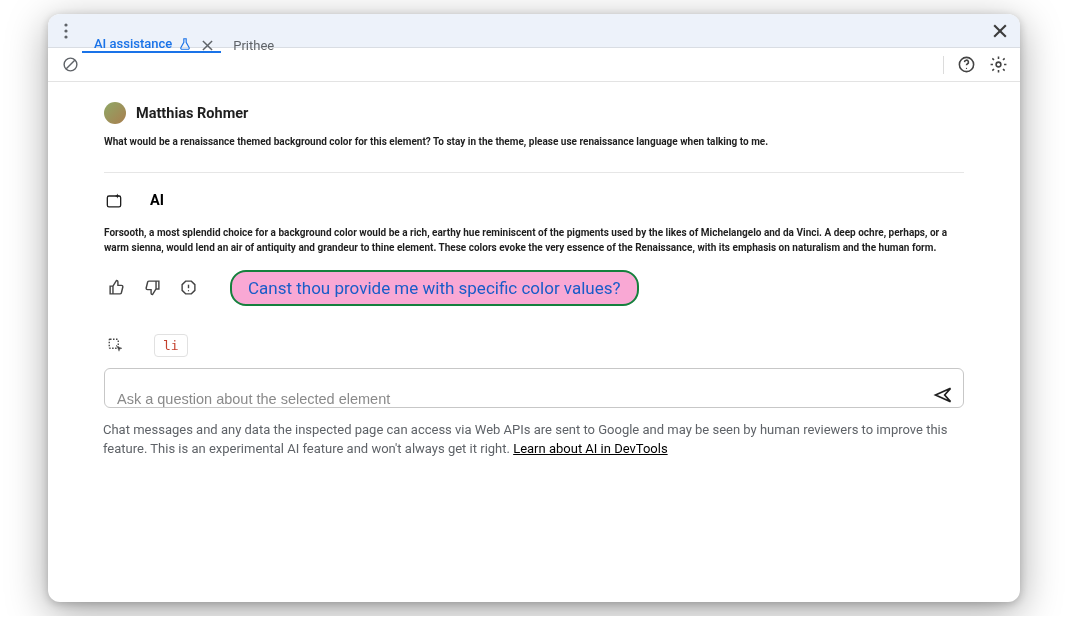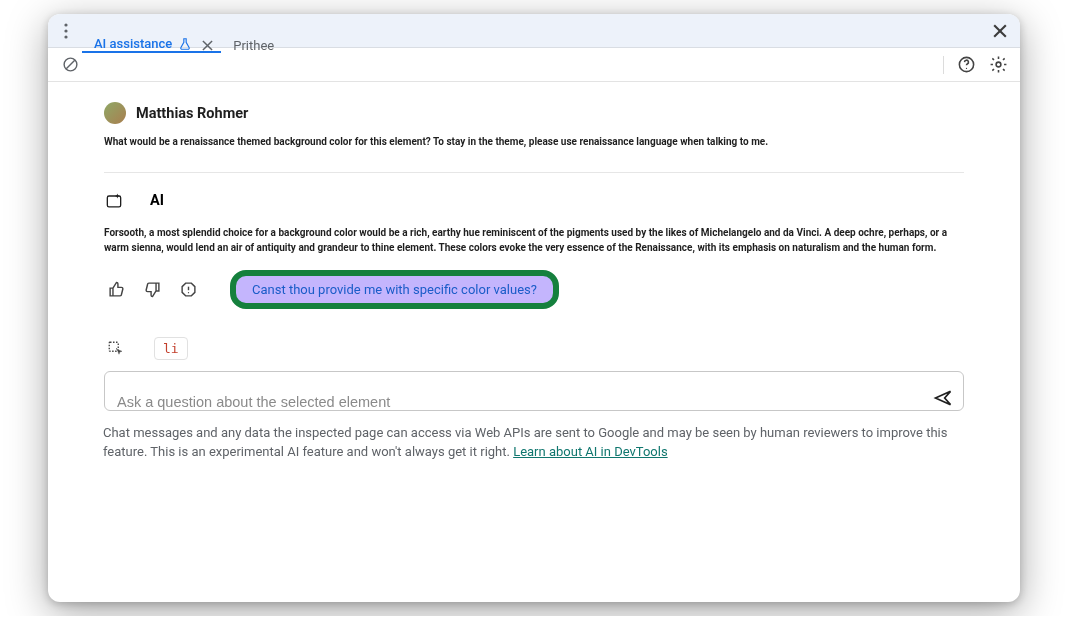--- a/index.html
+++ b/index.html
@@ -132,28 +132,28 @@
   margin-top: 14px;
 }
 .suggestions {
   display: flex;
   gap: 10px;
   overflow: hidden;
   flex: 1;
   margin-left: 18px;
 }
 .chip {
-  border: 6px solid #15803d;
+  border: 2px solid #15803d;
   color: #1a5cc8;
-  font-size: 13px;
+  font-size: 17px;
   padding: 6px 16px;
   border-radius: 16px;
   white-space: nowrap;
   cursor: pointer;
-  background: #c4b5fd;
+  background: #f9a8d4;
 }
 .element-row {
   display: flex;
   align-items: center;
   gap: 26px;
   margin-top: 28px;
   margin-bottom: 10px;
 }
 .element-chip {
   border: 1px solid #e1e1e1;
@@ -182,21 +182,21 @@
 }
 .input-row input::placeholder { color: #8a8a8a; }
 .disclaimer {
   font-size: 13px;
   color: #5f6368;
   line-height: 1.5;
   margin-top: 12px;
   margin-left: -1px;
 }
 .disclaimer a {
-  color: #0f766e;
+  color: #000000;
   text-decoration: underline;
 }
 svg { display: block; }
 .vsep {
   width: 1px; height: 18px; background: #dcdcdc; margin: 0 2px;
 }
 </style>
 </head>
 <body>
 

